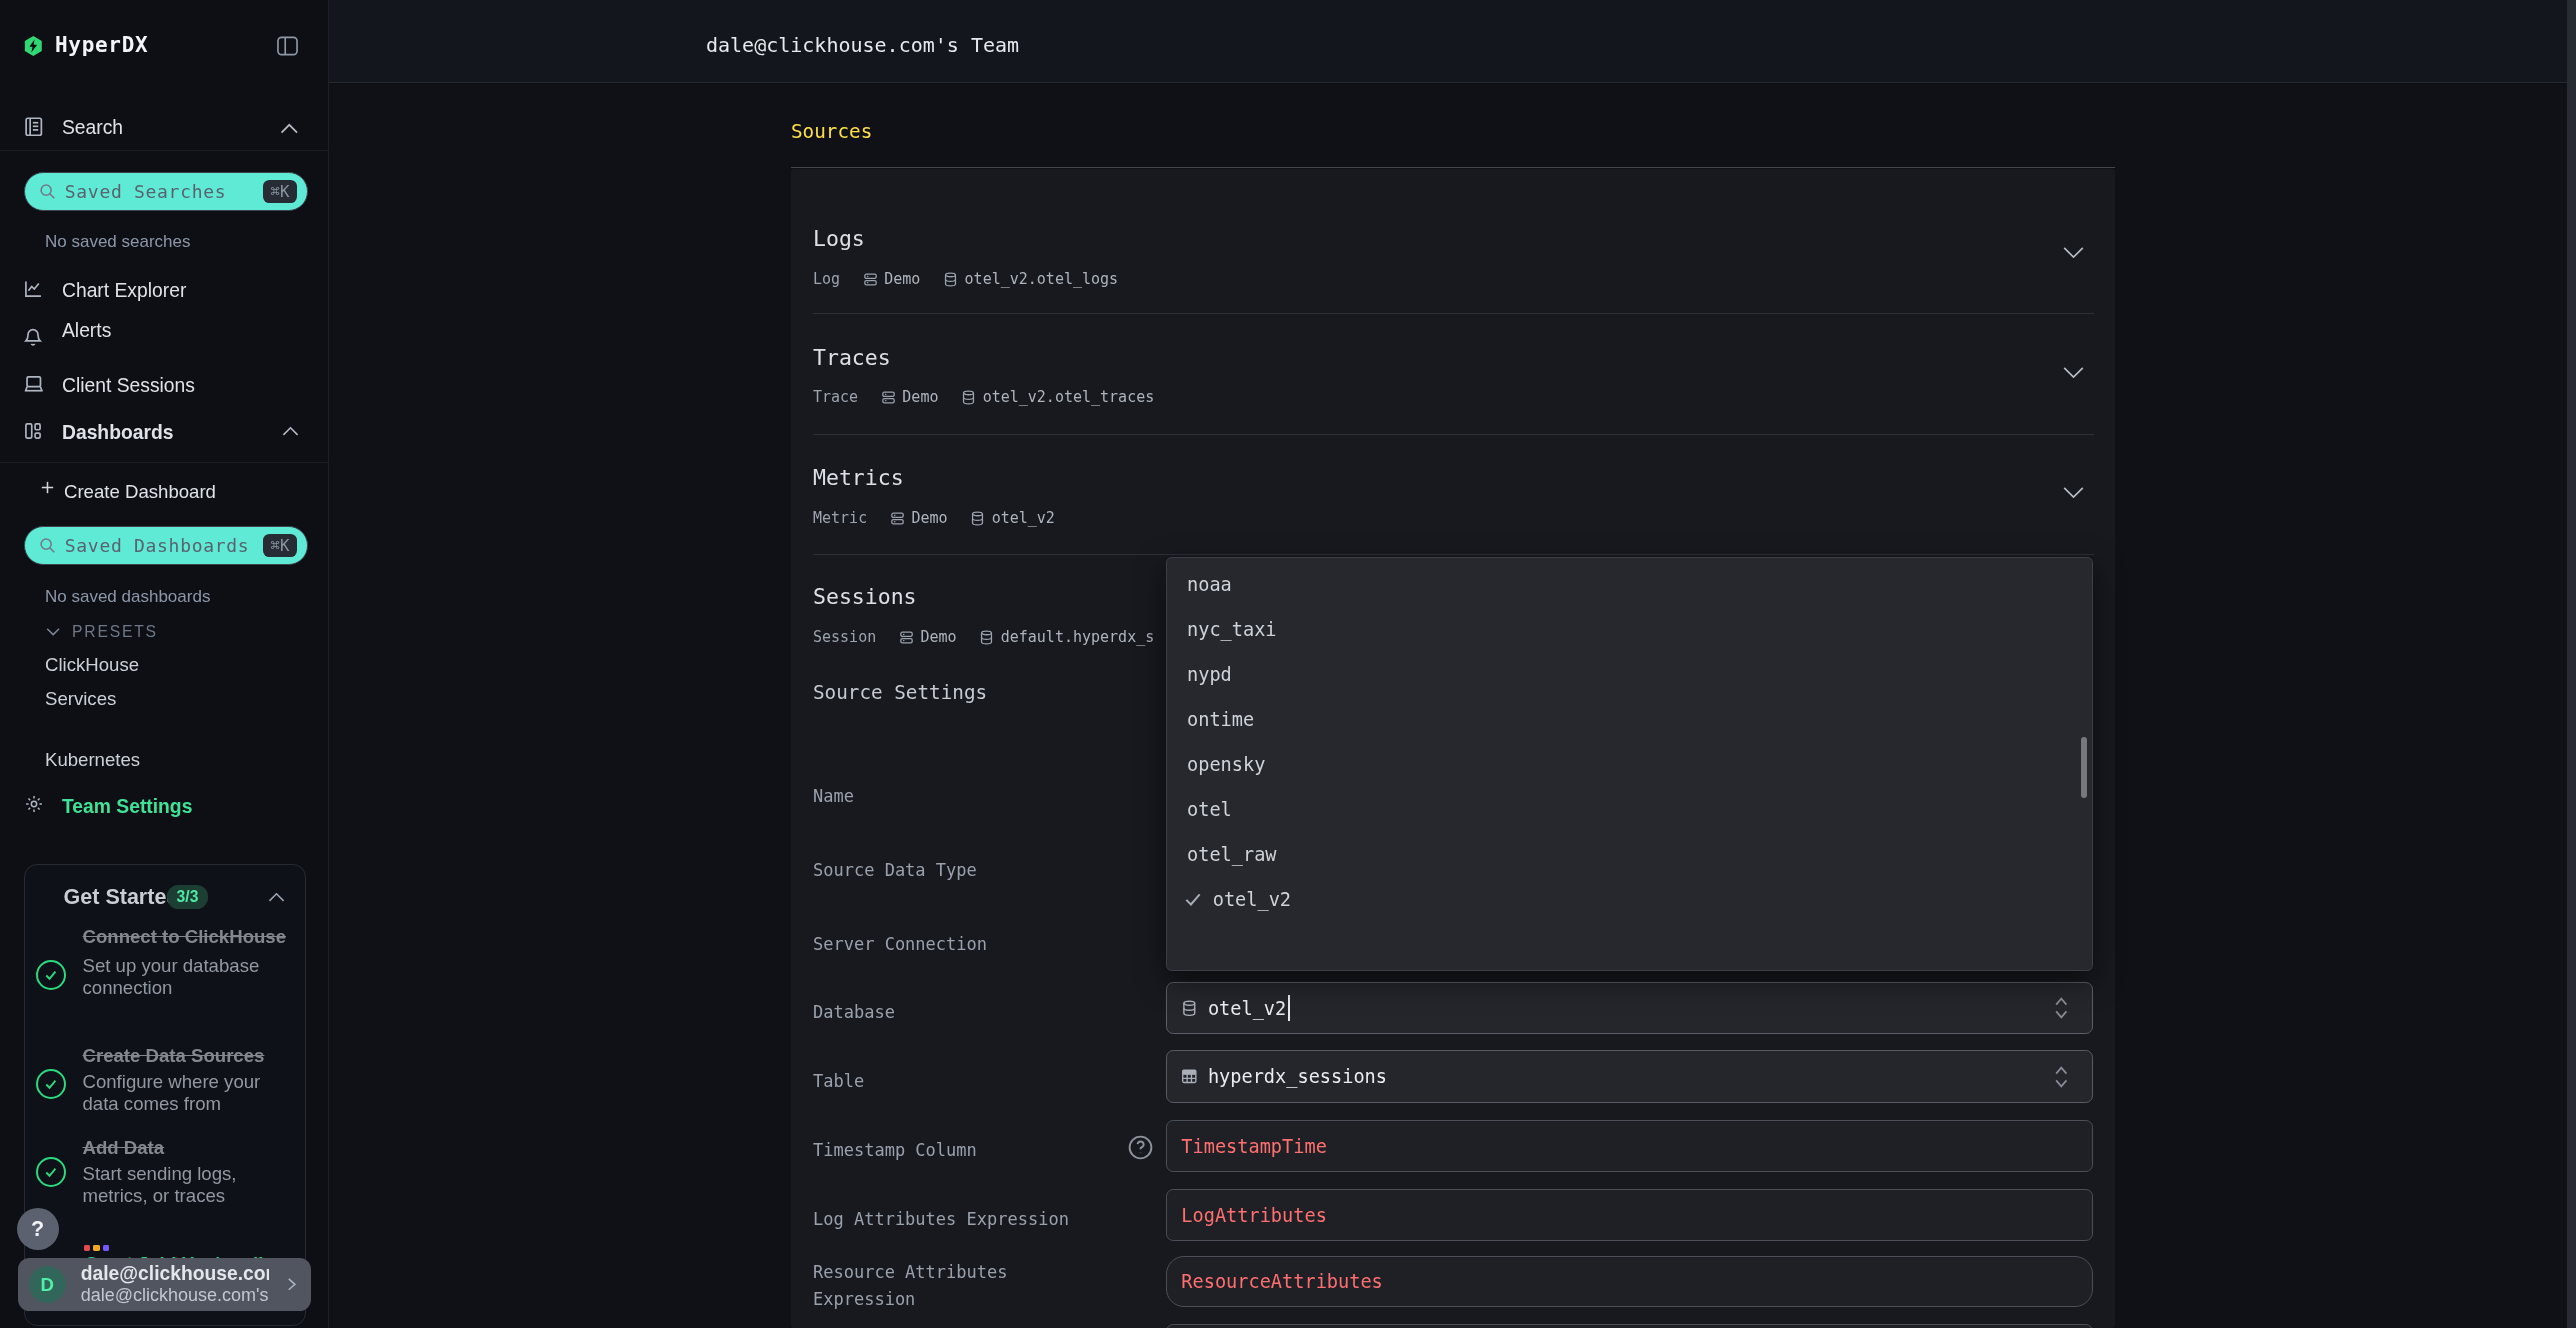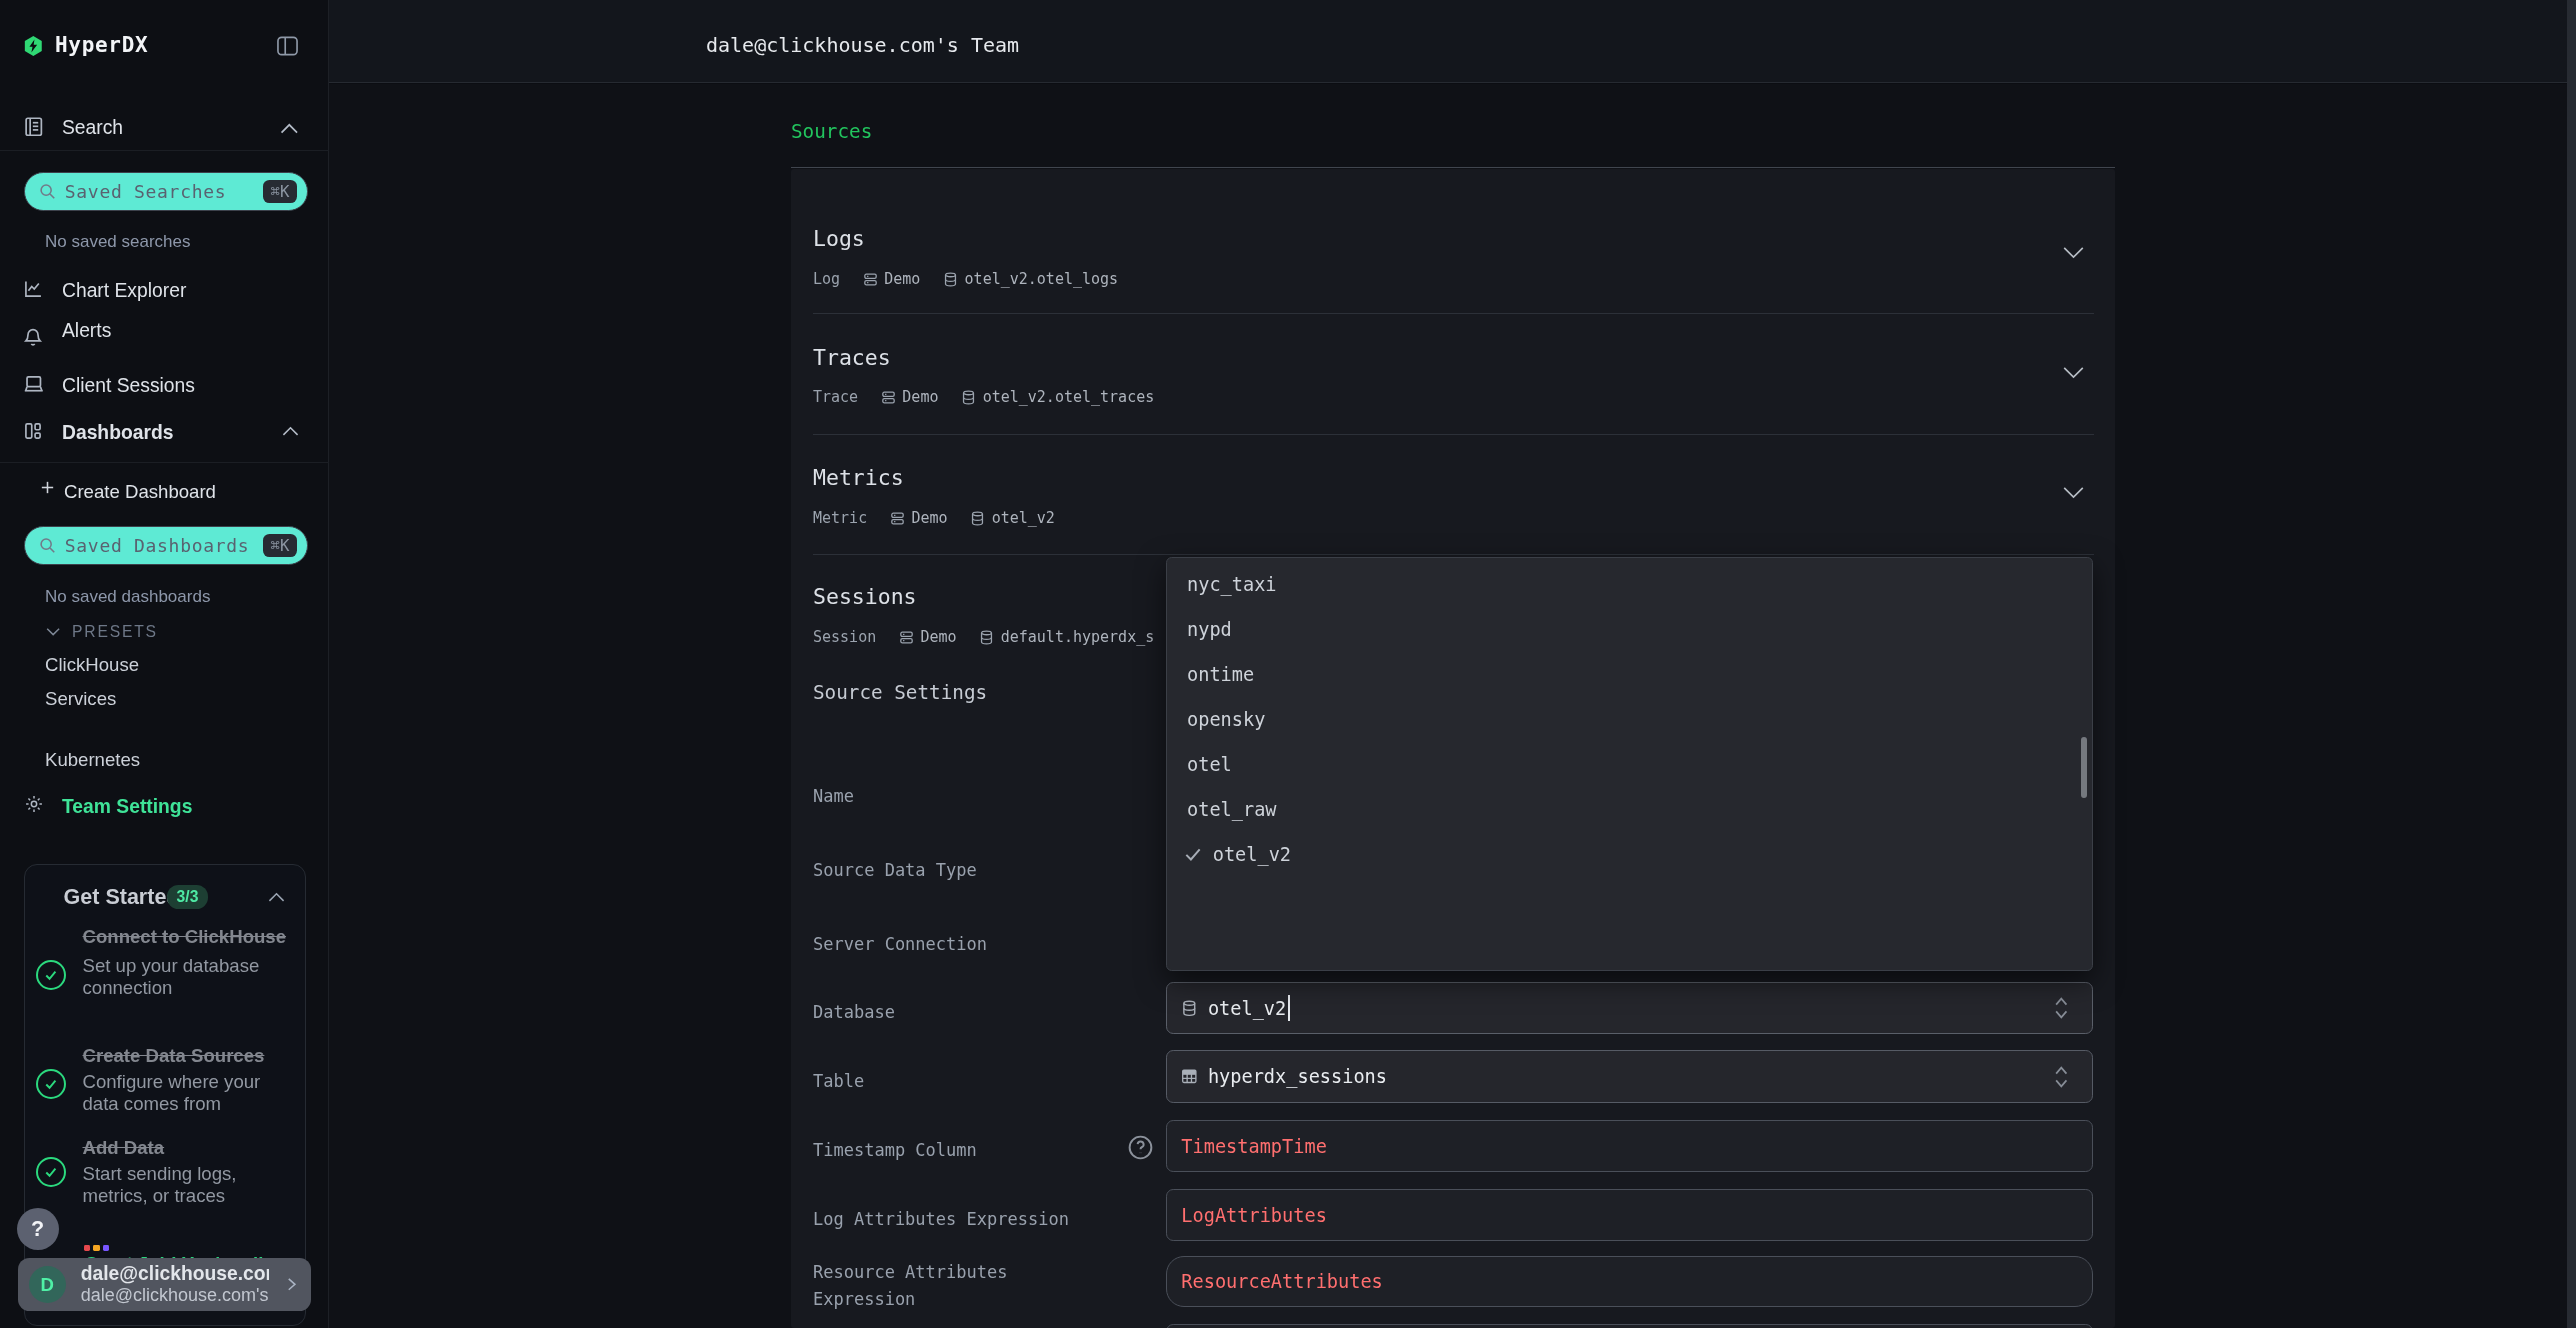--- a/index.html
+++ b/index.html
@@ -49,21 +49,21 @@
             font-weight:bold; display:flex; align-items:center; justify-content:center; flex:none; }
   .chip-name { font-size:19.3px; font-weight:bold; color:#e3e6eb; line-height:22px; }
   .chip-sub { font-size:18px; color:#c2c7d0; line-height:21px; }
 
   
   #main-header { left:329px; top:0; width:2247px; height:83px; background:#13161c; border-bottom:1.4px solid #262a31; }
   #main-bg { left:329px; top:84px; width:2247px; height:1244px; background:#0f1116; }
   #page-scrollbar { left:2567px; top:0; width:8.6px; height:1328px; background:#272b32; }
   #panel { left:791px; top:169px; width:1324px; height:1159px; background:#17191f; border-radius:2.9px; }
   .h-title { font-size:20px; color:#e6e9ed; }
-  .sec-title { font-size:19.3px; color:#22c55e; }
+  .sec-title { font-size:19.3px; color:#fde047; }
   .card-title { font-size:21.5px; color:#dde1e7; }
   .sub-row { display:flex; align-items:center; gap:21.5px; font-size:15px; color:#9ba3ae; white-space:nowrap; }
   .sub-pair { display:flex; align-items:center; gap:5.7px; }
   .sub-val { color:#aeb4bd; }
   .card-div { position:absolute; left:813px; width:1281px; height:1.4px; background:#2c3038; }
   .form-label { position:absolute; left:813px; width:301px; font-size:17px; line-height:26.5px; color:#99a1ad; }
 
   .input { position:absolute; left:1166px; width:927px; height:52px; border-radius:7.2px;
            display:flex; align-items:center; background:#1e2026; border:1.4px solid #4a4f59; padding:0 14.3px; }
   .input.select { background:#25262c; border-color:#5a5f69; padding:0 13px; }
@@ -438,20 +438,21 @@
   </div>
   <div class="input" style="top:1189px;">
     <span class="val red mono">LogAttributes</span>
   </div>
   <div class="input" style="top:1256px;height:51px;border-radius:18px;">
     <span class="val red mono">ResourceAttributes</span>
   </div>
   <div class="input" style="top:1324px;height:29px;border-radius:7.2px 7.2px 0 0;"></div>
 
   <div id="dropdown" class="abs">
+    <div class="dd-item mono">noaa</div>
     <div class="dd-item mono">nyc_taxi</div>
     <div class="dd-item mono">nypd</div>
     <div class="dd-item mono">ontime</div>
     <div class="dd-item mono">opensky</div>
     <div class="dd-item mono">otel</div>
     <div class="dd-item mono">otel_raw</div>
     <div class="dd-item selected mono">
       <svg width="20" height="20" viewBox="0 0 24 24" stroke="#a7adb6" fill="none" stroke-width="2.4">
           <polyline points="4,13 9.5,18.5 20,6.5"></polyline>
         </svg>

